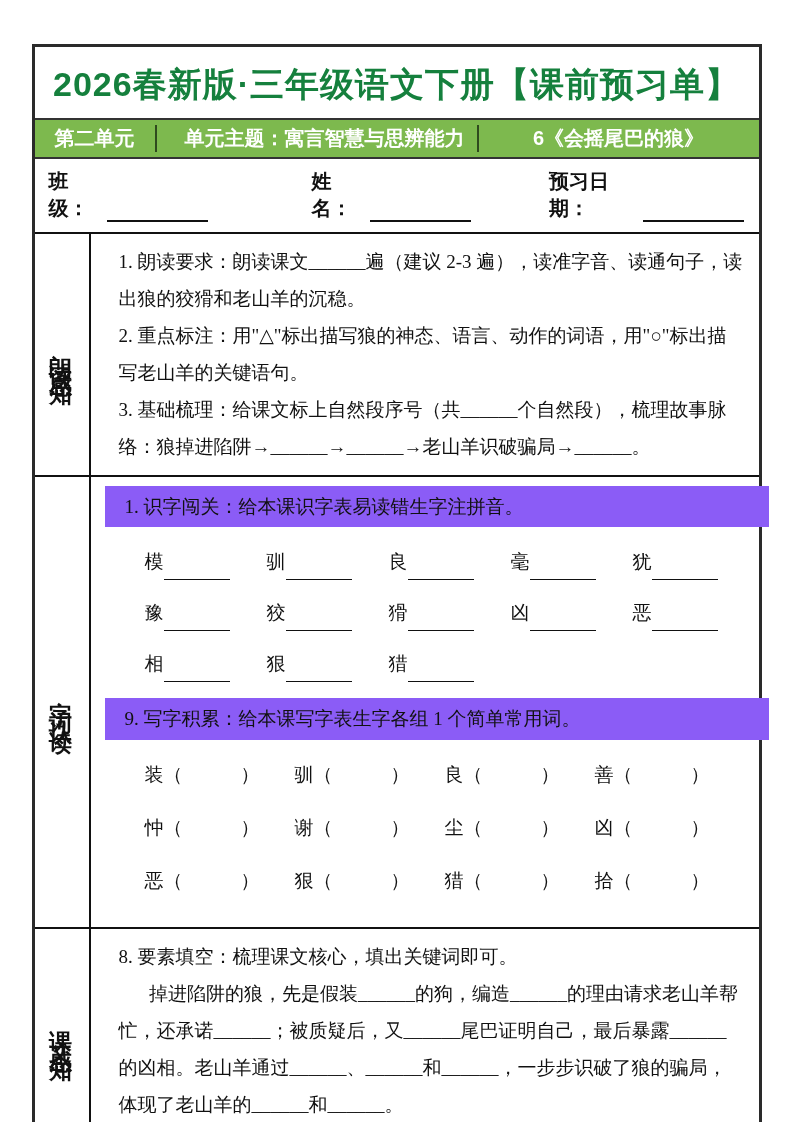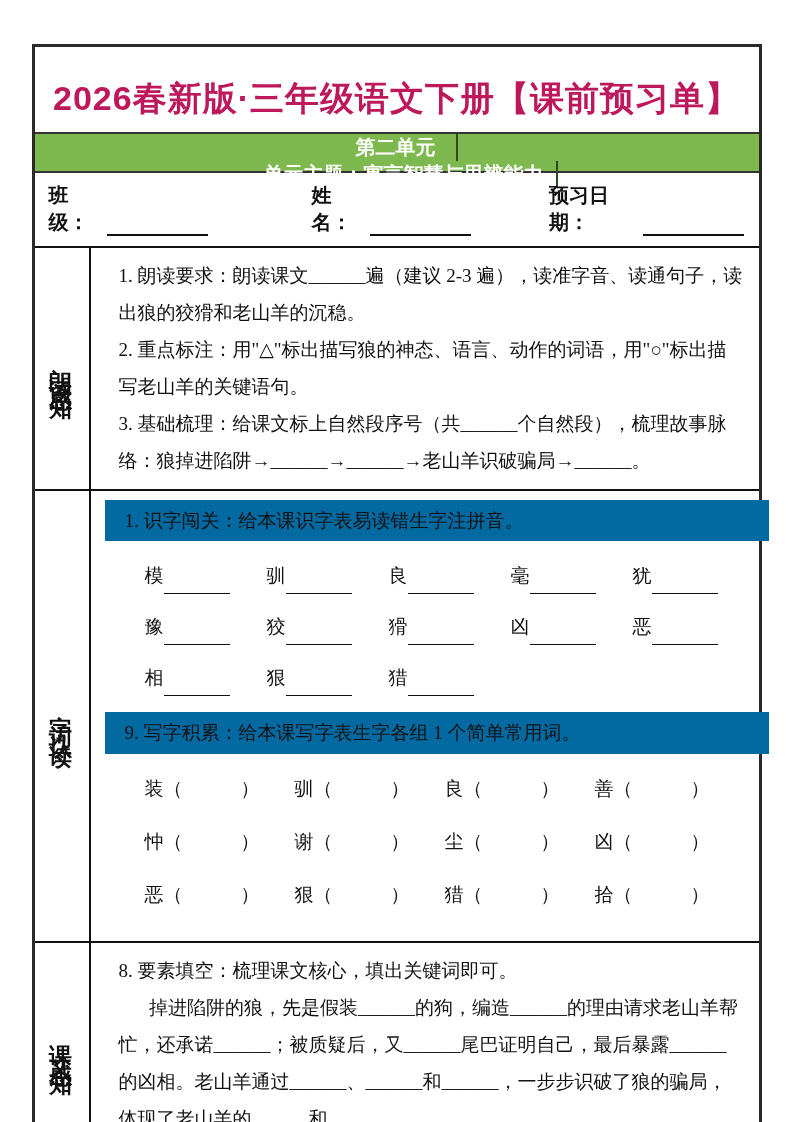--- a/index.html
+++ b/index.html
@@ -12,39 +12,38 @@
     width: 730px;
     margin: 44px auto 0 auto;
     border: 3px solid #2a2a2a;
     background: #fff;
   }
   
   .title {
     font-family: "Liberation Sans", "DejaVu Sans", sans-serif;
     font-weight: 800;
     font-size: 34px;
-    color: #be185d;
+    color: #15803d;
     text-align: center;
-    padding: 29px 0 10px 0;
+    padding: 15px 0 10px 0;
     letter-spacing: 1px;
     white-space: nowrap;
   }
   .unitbar {
     display: flex;
     background: #7db94e;
     border-top: 2px solid #333;
     border-bottom: 2px solid #333;
     font-family: "Liberation Sans", "DejaVu Sans", sans-serif;
     font-weight: 700;
     color: #ffffff;
     font-size: 20px;
     height: 41px;
     align-items: center;
     text-align: center;
-    flex-direction: column;
   }
   .unitbar .ucell { padding: 0 6px; white-space: nowrap; }
   .u1 { width: 122px; border-right: 2px solid #2f4a1e; }
   .u2 { width: 306px; border-right: 2px solid #2f4a1e; margin-left: 16px; }
   .u3 { flex: 1; }
   .inforow {
     display: flex;
     align-items: flex-end;
     font-family: "Liberation Sans", "DejaVu Sans", sans-serif;
     font-weight: 700;
@@ -82,21 +81,21 @@
   .rowcontent {
     flex: 1;
     padding: 9px 14px 10px 14px;
     font-size: 19px;
     line-height: 1.95;
     margin-left: 14px;
   }
   .para { margin: 0; }
   .indent { text-indent: 1.6em; }
   .grayband {
-    background: #0369a1;
+    background: #8b5cf6;
     margin: 0 -14px;
     padding: 2px 20px;
   }
   
   .pgrid { padding: 6px 0 2px 26px; }
   .prow { display: flex; margin: 10px 0 14px 0; }
   .pcell { width: 122px; display: flex; align-items: flex-end; }
   .pcell .char { font-size: 19px; }
   .pcell .pblank {
     display: inline-block;

